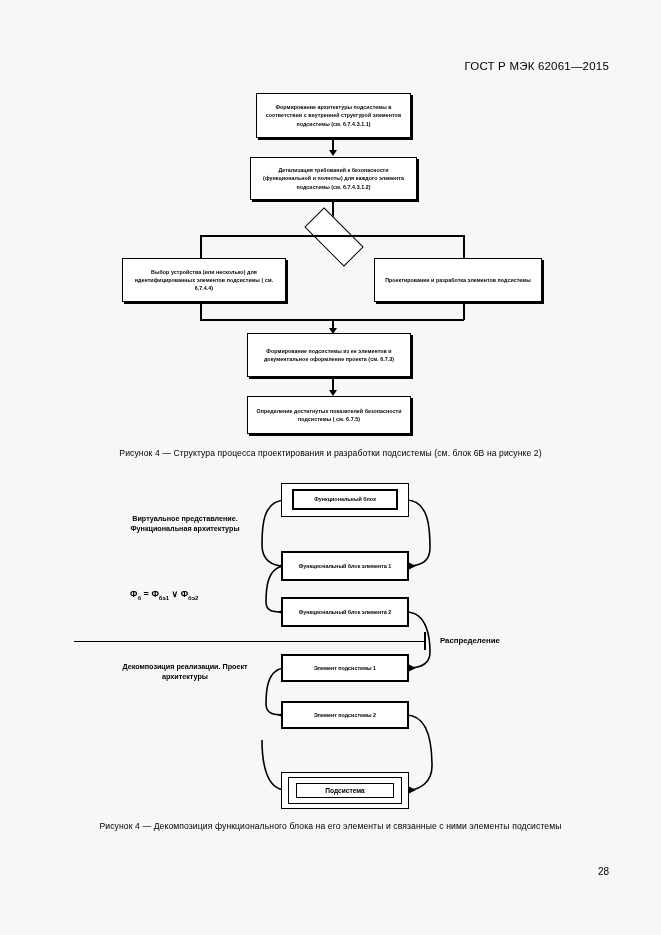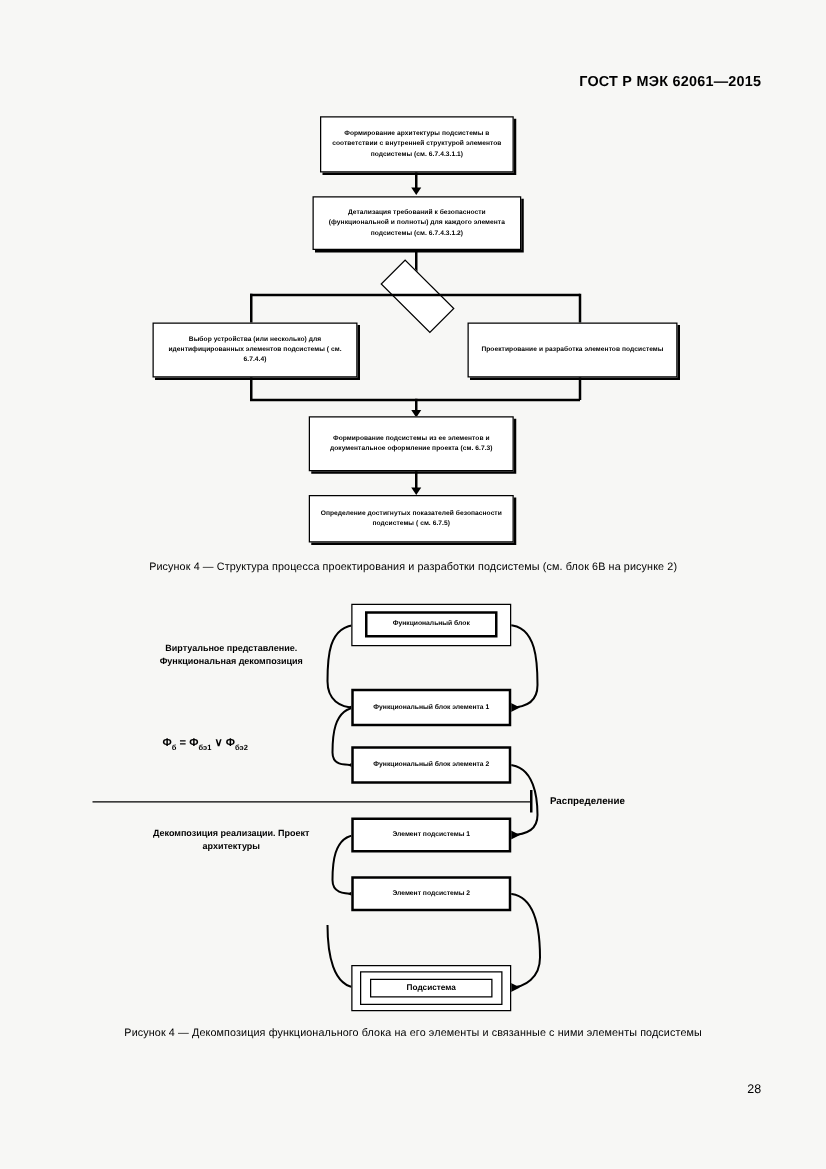--- a/index.html
+++ b/index.html
@@ -24,21 +24,21 @@
     width: 661px;
     height: 935px;
   }
 
   
   .header {
     position: absolute;
     right: 52px;
     top: 60px;
     font-size: 11.5px;
-    font-weight: bold;
+    font-weight: normal;
     letter-spacing: 0.2px;
     white-space: nowrap;
     margin-left: 35px;
   }
 
   
   .fbox {
     position: absolute;
     box-sizing: border-box;
     background: #ffffff;
@@ -258,21 +258,21 @@
     <div class="dbox" style="left:281px; top:597px; width:128px; height:30px;">Функциональный блок элемента 2</div>
 
     <div class="dbox" style="left:281px; top:654px; width:128px; height:28px;">Элемент подсистемы 1</div>
 
     <div class="dbox" style="left:281px; top:701px; width:128px; height:28px;">Элемент подсистемы 2</div>
 
     <div class="subsys-wrap" style="left:281px; top:772px; width:128px; height:37px;"></div>
     <div class="subsys-mid" style="left:288px; top:777px; width:114px; height:27px;"></div>
     <div class="subsys-inner" style="left:296px; top:783px; width:98px; height:15px;">Подсистема</div>
 
-    <div class="side-label" style="left:112px; top:514px; width:146px;">Виртуальное представление. Функциональная декомпозиция</div>
+    <div class="side-label" style="left:112px; top:514px; width:146px;">Виртуальное представление. Функциональная архитектуры</div>
 
     <div class="formula" style="left:130px; top:589px;">
       <span>Φ</span><sub>б</sub><span> = </span><span>Φ</span><sub>бэ1</sub><span> ∨ </span><span>Φ</span><sub>бэ2</sub>
     </div>
 
     <div class="divider" style="left:74px; top:641px; width:350px;"></div>
 
     <div class="vline" style="left:424px; top:632px; height:18px;"></div>
     <div class="dist-label" style="left:440px; top:636px;">Распределение</div>
 

